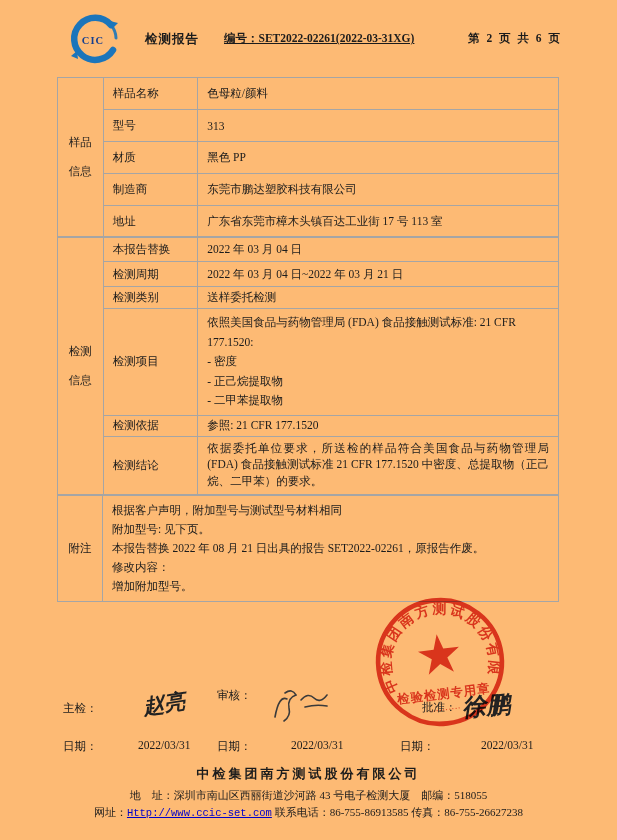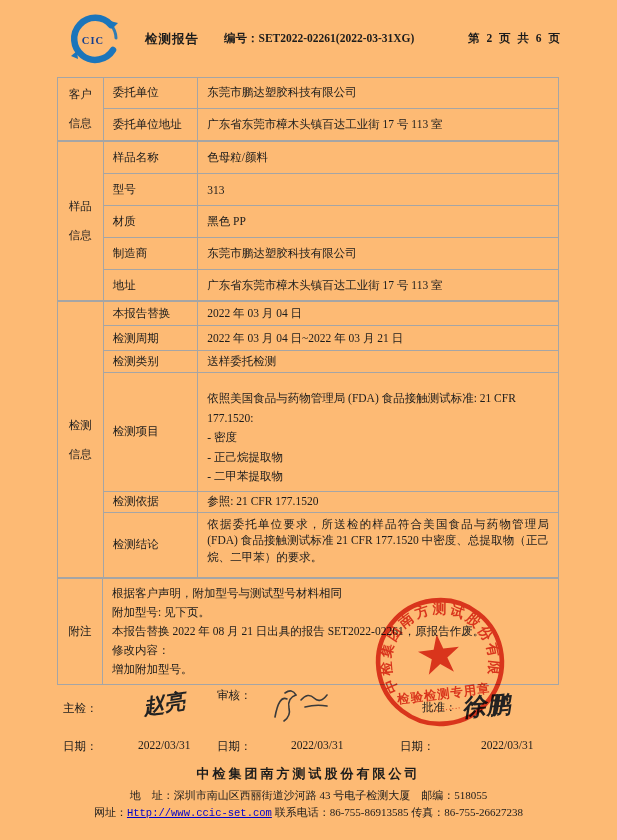--- a/index.html
+++ b/index.html
@@ -2,33 +2,33 @@
 <html><head>
 <meta charset="utf-8">
 <style>
   html,body{margin:0;padding:0;background:#ffffff;}
   .page{position:relative;width:617px;height:840px;background:#fdba74;overflow:hidden;
         font-family:"Liberation Serif","DejaVu Serif",serif;color:#1c1c1c;}
 
   
   .logo{position:absolute;left:60px;top:13px;width:68px;height:54px;}
   .hdr-title{position:absolute;left:145px;top:31px;font-size:12.5px;font-weight:bold;letter-spacing:1px;}
-  .hdr-no{position:absolute;left:224px;top:31px;font-size:11.5px;font-weight:bold;}
+  .hdr-no{position:absolute;left:224px;top:31px;font-size:11.5px;font-weight:bold;text-decoration:underline;}
   .hdr-page{position:absolute;left:468px;top:31px;font-size:11.5px;font-weight:bold;letter-spacing:2px;}
 
   
   .tables{position:absolute;left:57px;top:77px;width:504px;}
   table{border-collapse:collapse;width:502px;table-layout:fixed;}
   td{border:1px solid #a5a5a5;font-size:11.5px;padding:2px 9px;vertical-align:middle;
      overflow:hidden;}
   .gcell{width:40px;text-align:center;padding:2px 2px;white-space:pre-line;line-height:29px;}
   .lcell{width:74px;}
   .vcell{width:336px;}
-  .ml{white-space:pre-line;line-height:19.5px;padding-top:16px;padding-bottom:4px;}
-  .concl{line-height:16.5px;text-align:justify;padding-top:3px;padding-bottom:12px;}
+  .ml{white-space:pre-line;line-height:19.5px;padding-top:4px;padding-bottom:4px;}
+  .concl{line-height:16.5px;text-align:justify;padding-top:3px;padding-bottom:5px;}
   .notes-cell{white-space:pre-line;line-height:19px;padding-top:5px;padding-bottom:5px;vertical-align:top;}
 
   
   .stamp{position:absolute;left:374px;top:596px;width:132px;height:132px;
          transform:rotate(-7deg);mix-blend-mode:multiply;opacity:.93;z-index:5;}
 
   
   .sig-label{position:absolute;font-size:11.5px;}
   .sig-name{position:absolute;font-size:21px;font-weight:bold;font-style:italic;
             font-family:"DejaVu Serif","Liberation Serif",serif;color:#222;}
@@ -58,34 +58,20 @@
     <path d="M50 8 l8 2 -6 6 z" fill="#1b75bb"></path>
     <path d="M18 46 l-7 -3 6 -5 z" fill="#1b75bb"></path>
     <text x="33" y="31" font-size="10.5" font-weight="bold" fill="#163f8f" text-anchor="middle" letter-spacing="1" font-family="Liberation Serif, serif">CIC</text>
   </svg>
   <div class="hdr-title">检测报告</div>
   <div class="hdr-no">编号：SET2022-02261(2022-03-31XG)</div>
   <div class="hdr-page">第 2 页 共 6 页</div>
 
   <div class="tables">
 
-    <table>
-      <tbody>
-          <tr style="height:30px">
-        <td class="gcell" rowspan="2">客户
-信息</td>
-        <td class="lcell">委托单位</td>
-        <td class="vcell">东莞市鹏达塑胶科技有限公司</td>
-      </tr>
-      <tr style="height:31px">
-        <td class="lcell">委托单位地址</td>
-        <td class="vcell">广东省东莞市樟木头镇百达工业街 17 号 113 室</td>
-      </tr>
-    </tbody>
-      </table>
 
     <table>
       <tbody>
           <tr style="height:32px">
         <td class="gcell" rowspan="5">样品
 信息</td>
         <td class="lcell">样品名称</td>
         <td class="vcell">色母粒/颜料</td>
       </tr>
       <tr style="height:32px">

